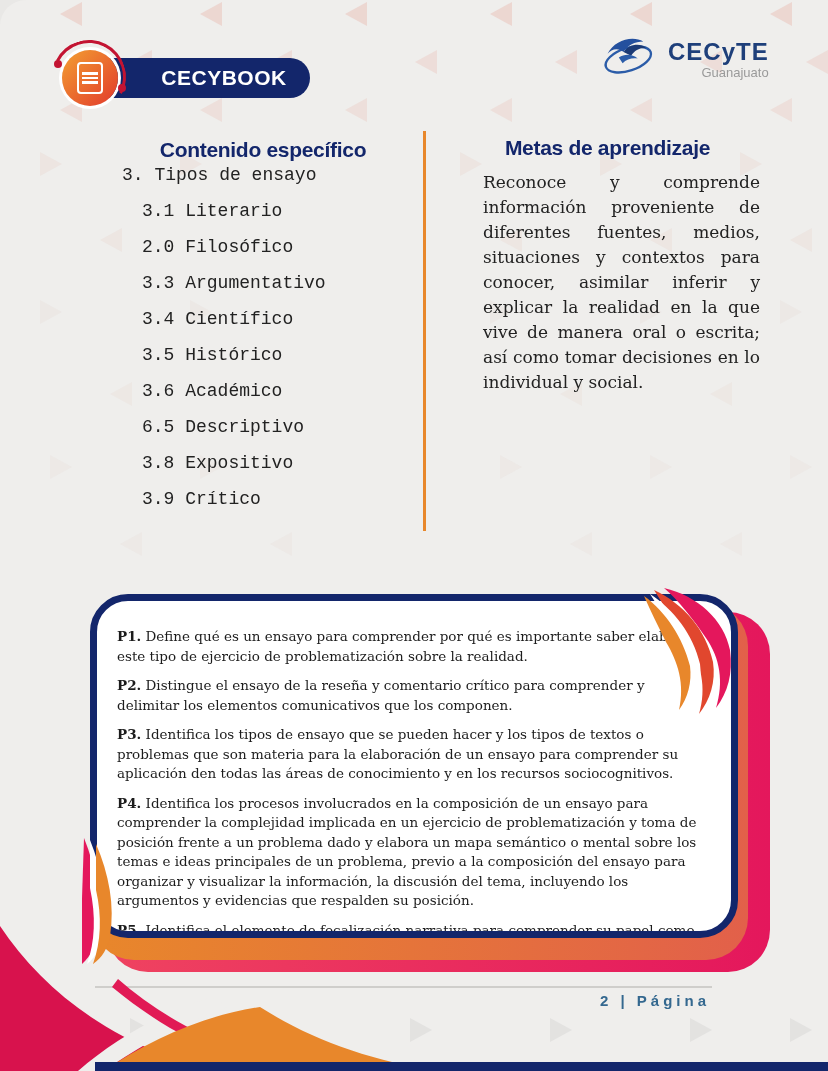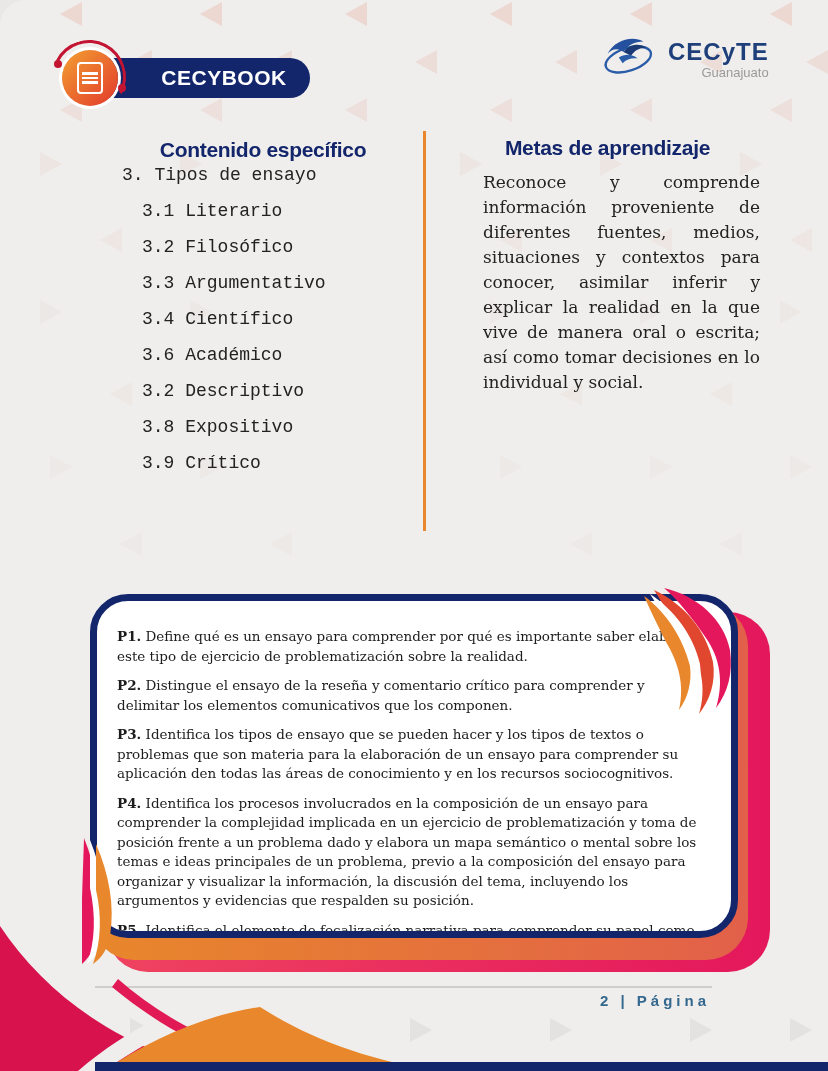--- a/index.html
+++ b/index.html
@@ -192,25 +192,26 @@
       <div class="cecyte-name">CECyTE</div>
       <div class="cecyte-region">Guanajuato</div>
     </div>
   </div>
 
   <div class="left-col">
     <div class="col-title">Contenido específico</div>
     <ul class="toc">
       <li class="lvl0">3. Tipos de ensayo</li>
       <li>3.1 Literario</li>
-      <li>3.2 Filosófico</li>
+      <li>2.0 Filosófico</li>
       <li>3.3 Argumentativo</li>
       <li>3.4 Científico</li>
+      <li>3.5 Histórico</li>
       <li>3.6 Académico</li>
-      <li>3.2 Descriptivo</li>
+      <li>6.5 Descriptivo</li>
       <li>3.8 Expositivo</li>
       <li>3.9 Crítico</li>
     </ul>
   </div>
 
   <div class="divider"></div>
 
   <div class="right-col">
     <div class="col-title">Metas de aprendizaje</div>
     <p>Reconoce y comprende información proveniente de diferentes fuentes, medios, situaciones y contextos para conocer, asimilar inferir y explicar la realidad en la que vive de manera oral o escrita; así como tomar decisiones en lo individual y social.</p>

